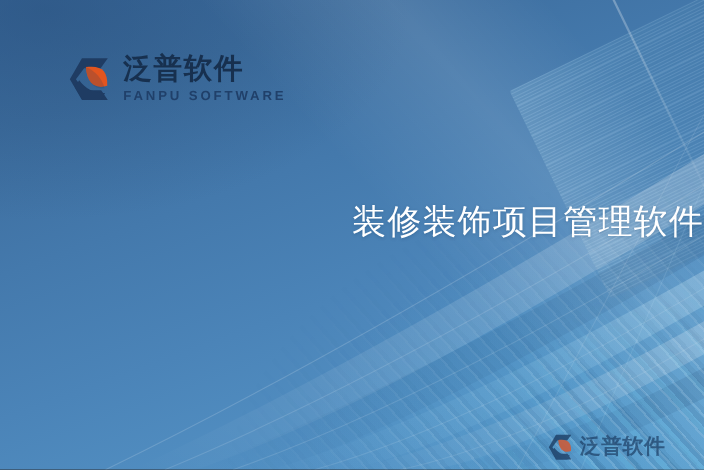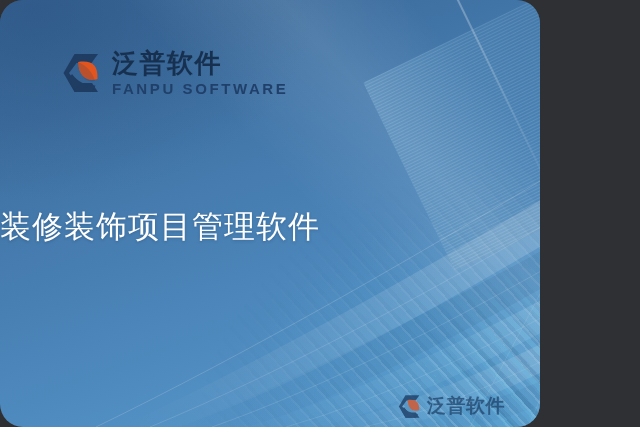--- a/index.html
+++ b/index.html
@@ -2,26 +2,25 @@
 <html><head>
 <meta charset="utf-8">
 <style>
   html, body {
     margin: 0;
     padding: 0;
     background: #2e3033;
   }
   #stage {
     position: relative;
-    width: 540px;
+    width: 640px;
     height: 427px;
     overflow: hidden;
     font-family: "Liberation Sans", sans-serif;
     user-select: none;
-    border-radius: 23px;
   }
 
   
   .bg-base {
     position: absolute;
     inset: 0;
     background:
       linear-gradient(160deg,
         #39679a 0%,
         #3d6d9e 18%,
@@ -155,35 +154,34 @@
     font-family: "DejaVu Sans", "Liberation Sans", sans-serif;
     font-size: 26px;
     font-weight: 700;
     letter-spacing: 1.5px;
     color: #17304f;
     white-space: nowrap;
   }
   .brand-en {
     margin-top: 5px;
     font-family: "Liberation Sans", sans-serif;
-    font-size: 15px;
+    font-size: 12px;
     font-weight: 600;
     letter-spacing: 2.6px;
     color: #20406a;
     white-space: nowrap;
   }
 
   
   .headline {
     position: absolute;
     left: 0;
     right: 0;
     top: 180px;
-    text-align: left;
-    margin-top: 24px;
+    text-align: right;
   }
   .headline-line {
     font-family: "DejaVu Serif", "Liberation Serif", serif;
     font-size: 31px;
     line-height: 44px;
     color: #ffffff;
     letter-spacing: 1px;
     white-space: nowrap;
     text-shadow: 0 1px 3px rgba(20,55,92,0.30);
   }

